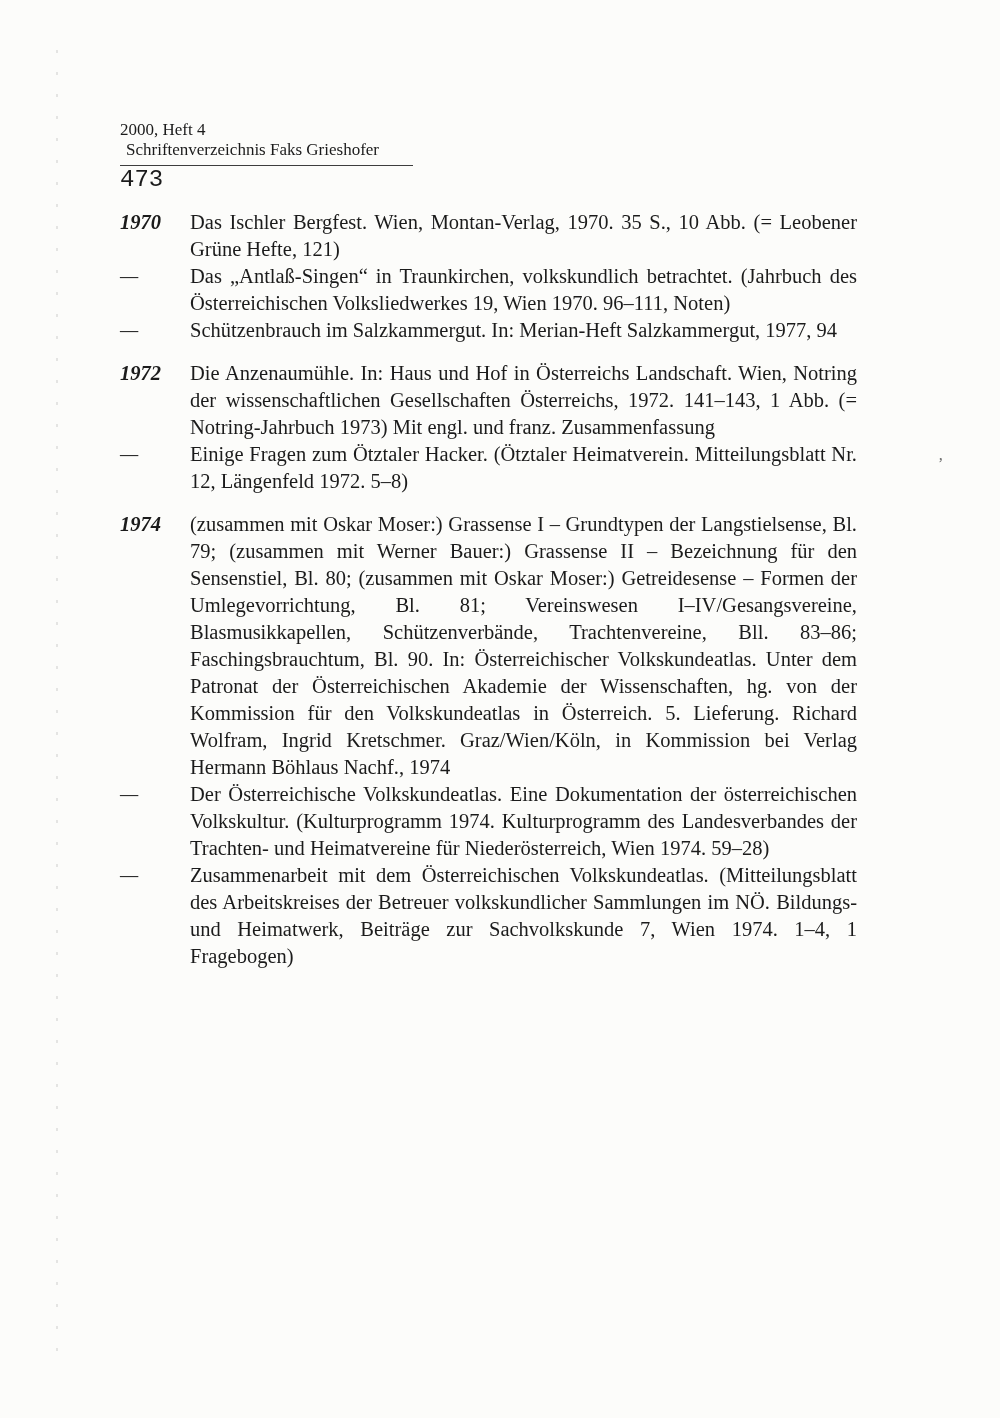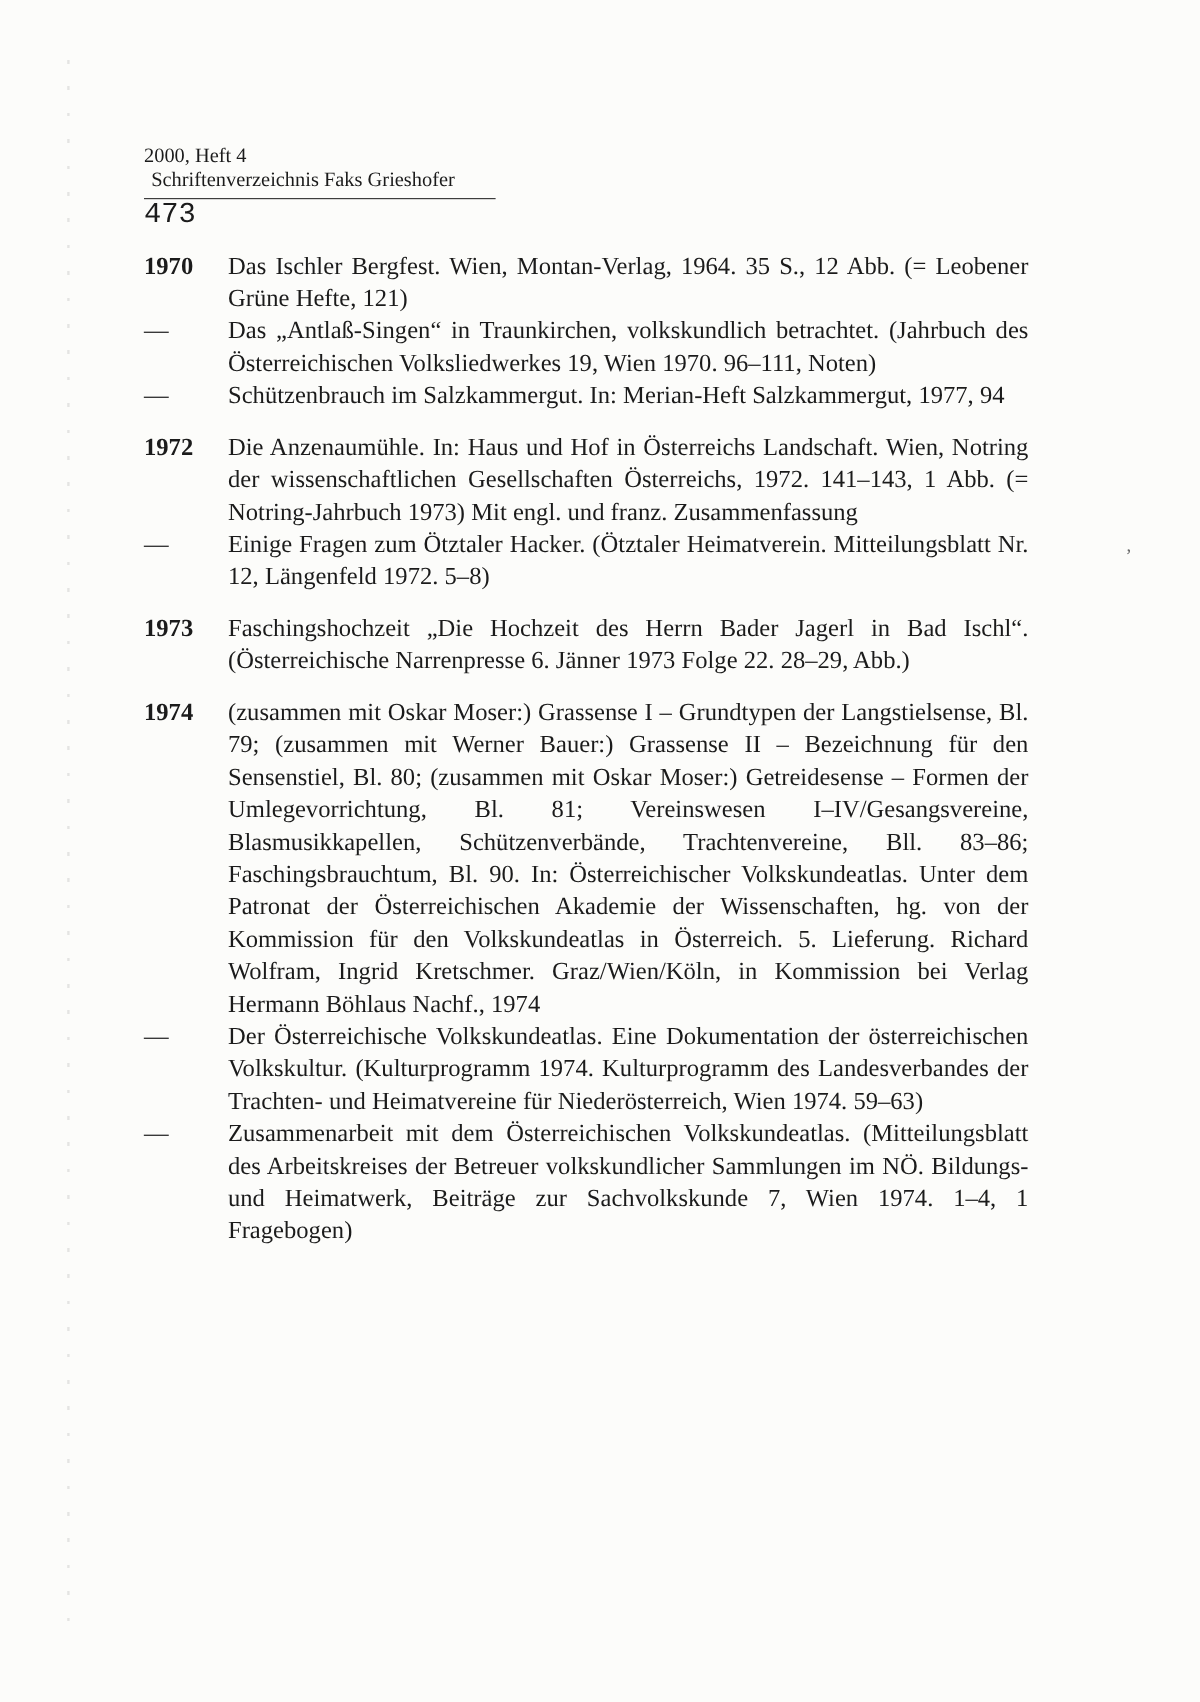--- a/index.html
+++ b/index.html
@@ -76,20 +76,21 @@
   .entry-list { margin-top: 0; }
   .entry {
     display: flex;
     font-size: 20.5px;
     line-height: 27px;
   }
   .entry.year-start { margin-top: 16px; }
   .entry .marker {
     width: 70px;
     flex: 0 0 70px;
+    font-style: italic;
   }
   .entry .marker.year { font-weight: bold; }
   .entry .text {
     flex: 1 1 auto;
     text-align: justify;
   }
 </style>
 </head>
 <body>
 
@@ -101,21 +102,21 @@
   <div class="running-head">
     <span class="issue">2000, Heft 4</span>
     <span class="running-title">Schriftenverzeichnis Faks Grieshofer</span>
     <span class="page-number">473</span>
   </div>
 
 
   <div class="entry-list">
   <div class="entry year-start">
     <span class="marker year">1970</span>
-    <span class="text">Das Ischler Bergfest. Wien, Montan-Verlag, 1964. 35 S., 12 Abb. (= Leobener Grüne Hefte, 121)</span>
+    <span class="text">Das Ischler Bergfest. Wien, Montan-Verlag, 1970. 35 S., 10 Abb. (= Leobener Grüne Hefte, 121)</span>
   </div>
 
   <div class="entry">
     <span class="marker">—</span>
     <span class="text">Das „Antlaß-Singen“ in Traunkirchen, volkskundlich betrachtet. (Jahrbuch des Österreichischen Volksliedwerkes 19, Wien 1970. 96–111, Noten)</span>
   </div>
 
   <div class="entry">
     <span class="marker">—</span>
     <span class="text">Schützenbrauch im Salzkammergut. In: Merian-Heft Salzkammergut, 1977, 94</span>
@@ -125,33 +126,29 @@
   <div class="entry year-start">
     <span class="marker year">1972</span>
     <span class="text">Die Anzenaumühle. In: Haus und Hof in Österreichs Landschaft. Wien, Notring der wissenschaftlichen Gesellschaften Österreichs, 1972. 141–143, 1 Abb. (= Notring-Jahrbuch 1973) Mit engl. und franz. Zusammenfassung</span>
   </div>
 
   <div class="entry">
     <span class="marker">—</span>
     <span class="text">Einige Fragen zum Ötztaler Hacker. (Ötztaler Heimatverein. Mitteilungsblatt Nr. 12, Längenfeld 1972. 5–8)</span>
   </div>
 
-  <div class="entry year-start">
-    <span class="marker year">1973</span>
-    <span class="text">Faschingshochzeit „Die Hochzeit des Herrn Bader Jagerl in Bad Ischl“. (Österreichische Narrenpresse 6. Jänner 1973 Folge 22. 28–29, Abb.)</span>
-  </div>
 
   <div class="entry year-start">
     <span class="marker year">1974</span>
     <span class="text">(zusammen mit Oskar Moser:) Grassense I – Grundtypen der Langstielsense, Bl. 79; (zusammen mit Werner Bauer:) Grassense II – Bezeichnung für den Sensenstiel, Bl. 80; (zusammen mit Oskar Moser:) Getreidesense – Formen der Umlegevorrichtung, Bl. 81; Vereinswesen I–IV/Gesangsvereine, Blasmusikkapellen, Schützenverbände, Trachtenvereine, Bll. 83–86; Faschingsbrauchtum, Bl. 90. In: Österreichischer Volkskundeatlas. Unter dem Patronat der Österreichischen Akademie der Wissenschaften, hg. von der Kommission für den Volkskundeatlas in Österreich. 5. Lieferung. Richard Wolfram, Ingrid Kretschmer. Graz/Wien/Köln, in Kommission bei Verlag Hermann Böhlaus Nachf., 1974</span>
   </div>
 
   <div class="entry">
     <span class="marker">—</span>
-    <span class="text">Der Österreichische Volkskundeatlas. Eine Dokumentation der österreichischen Volkskultur. (Kulturprogramm 1974. Kulturprogramm des Landesverbandes der Trachten- und Heimatvereine für Niederösterreich, Wien 1974. 59–63)</span>
+    <span class="text">Der Österreichische Volkskundeatlas. Eine Dokumentation der österreichischen Volkskultur. (Kulturprogramm 1974. Kulturprogramm des Landesverbandes der Trachten- und Heimatvereine für Niederösterreich, Wien 1974. 59–28)</span>
   </div>
 
   <div class="entry">
     <span class="marker">—</span>
     <span class="text">Zusammenarbeit mit dem Österreichischen Volkskundeatlas. (Mitteilungsblatt des Arbeitskreises der Betreuer volkskundlicher Sammlungen im NÖ. Bildungs- und Heimatwerk, Beiträge zur Sachvolkskunde 7, Wien 1974. 1–4, 1 Fragebogen)</span>
   </div>
 </div>
 
 </div>
 

